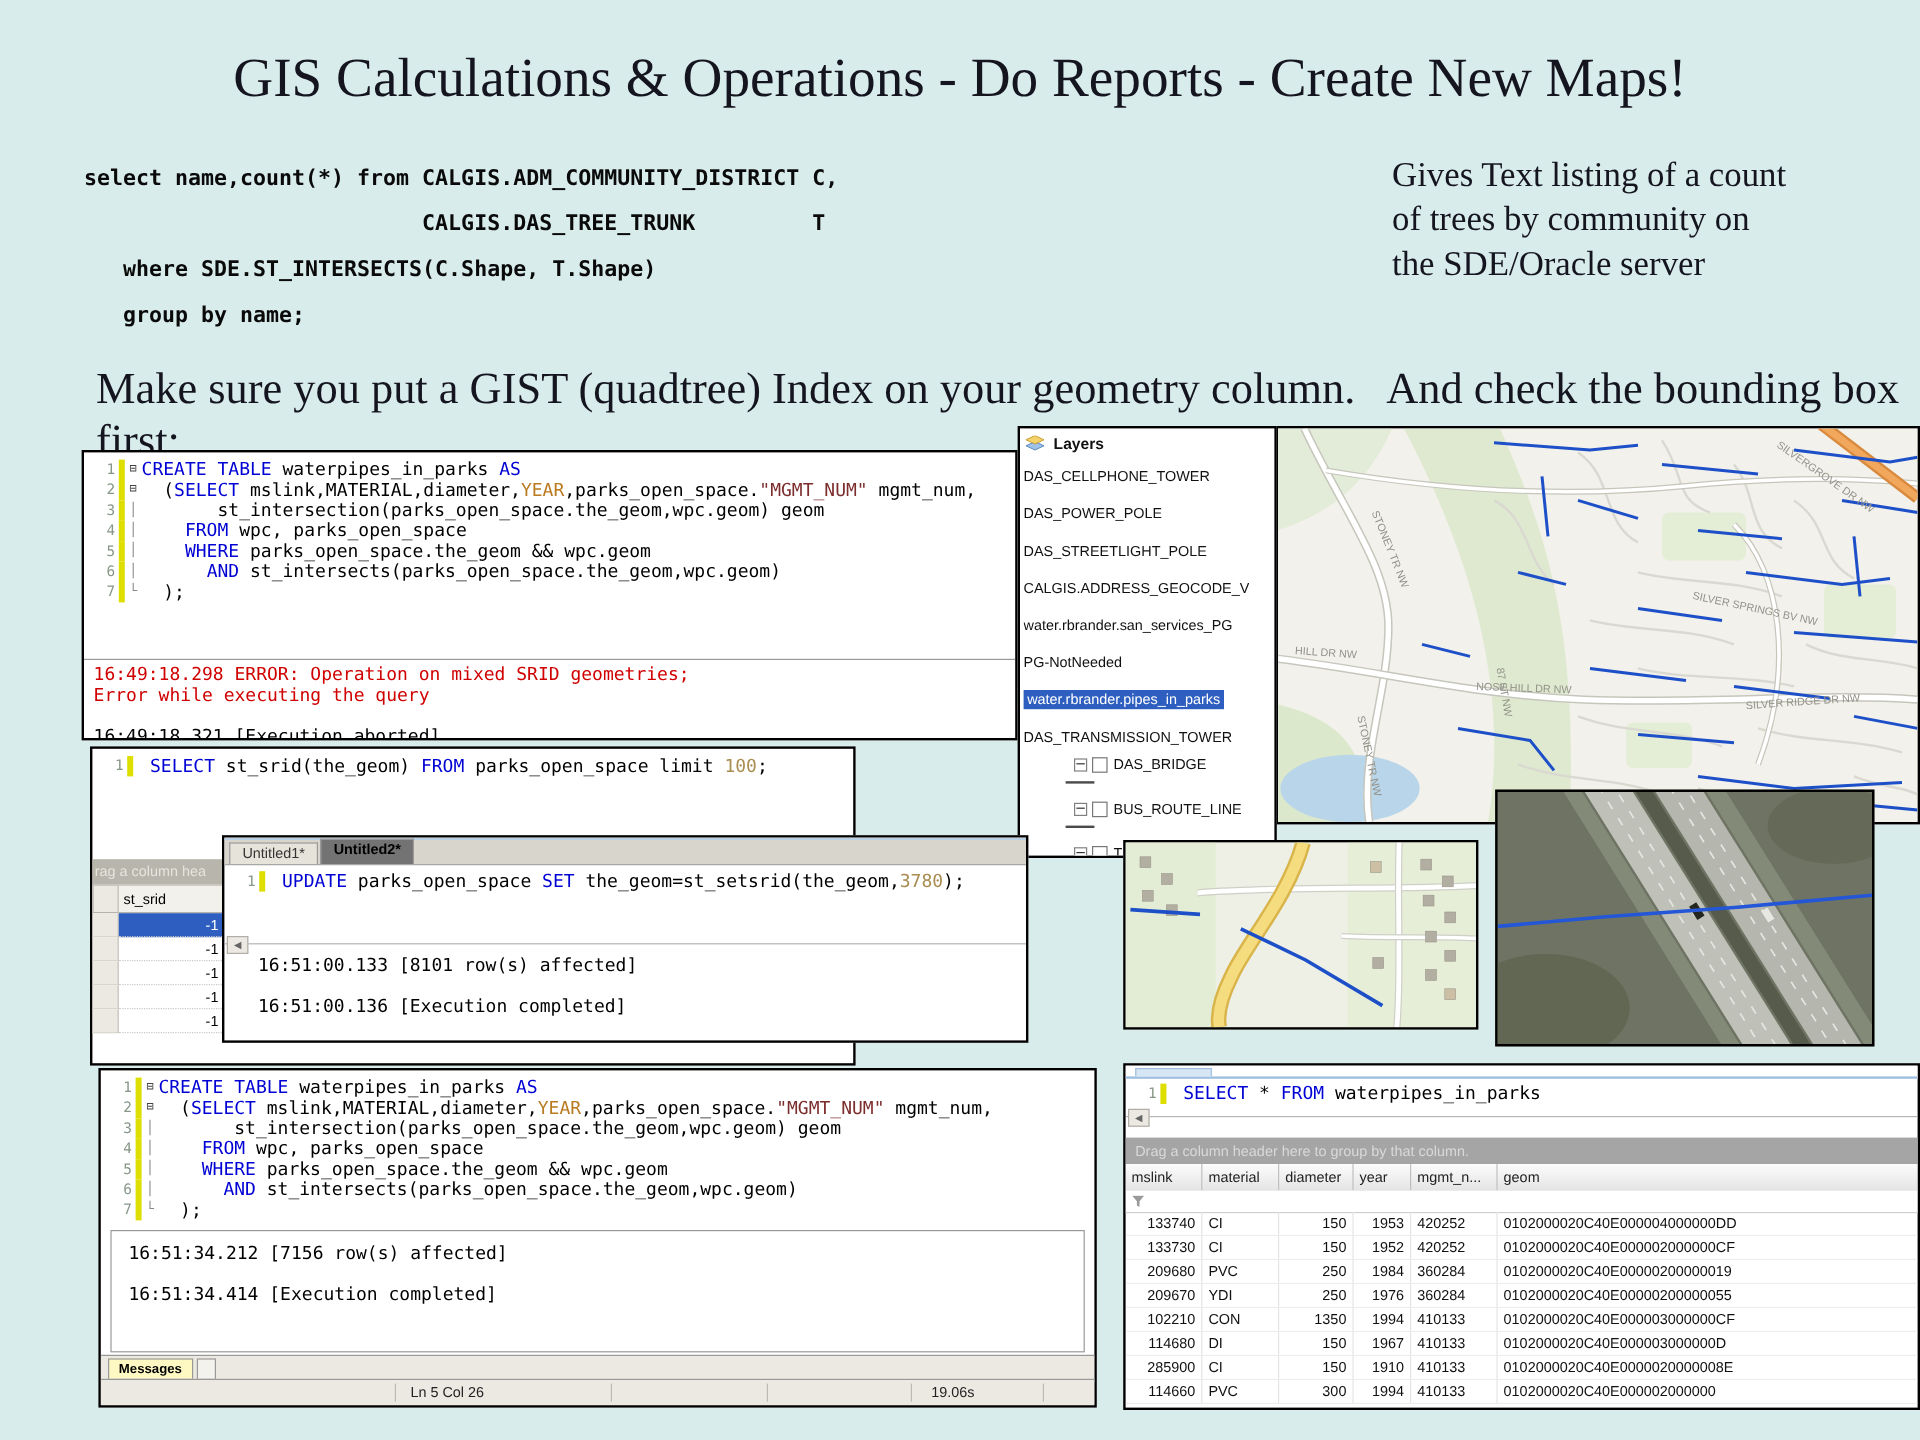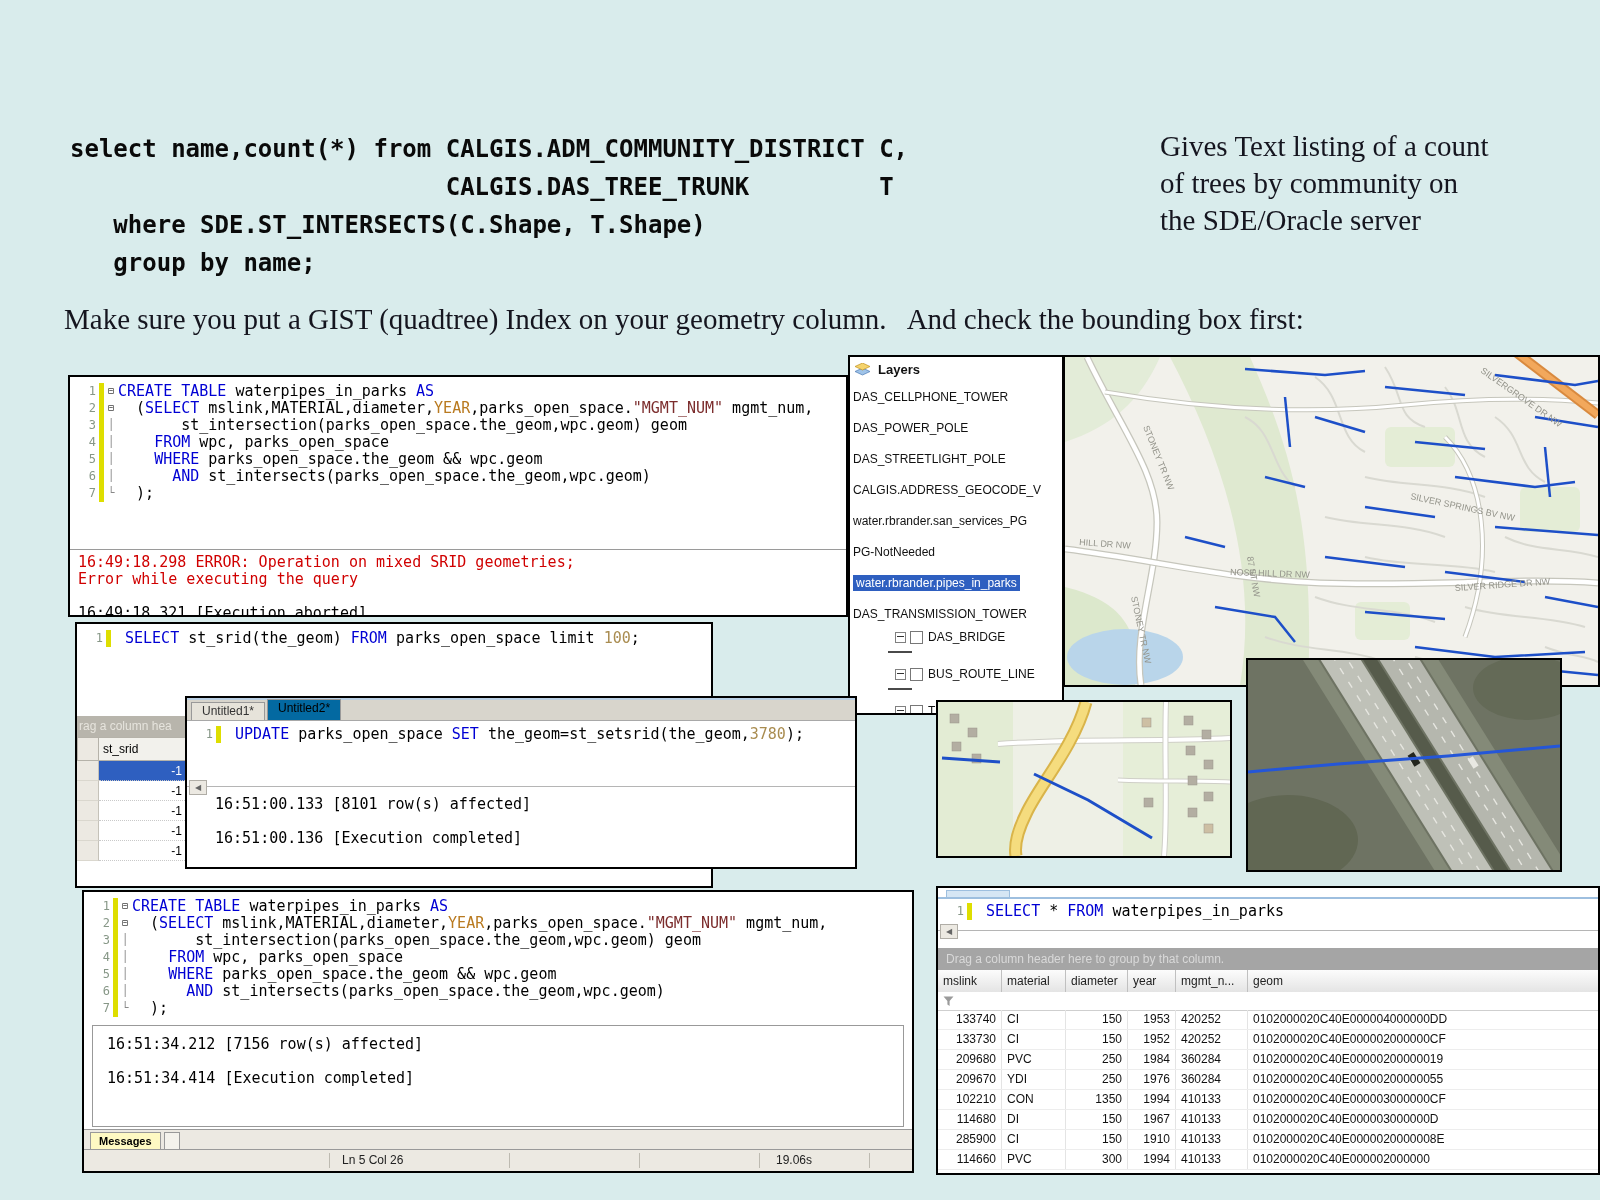--- a/index.html
+++ b/index.html
@@ -3,25 +3,25 @@
 <meta charset="utf-8">
 <style>
   html,body{margin:0;padding:0;background:#d9ecec;}
   .slide{position:relative;width:1600px;height:1200px;background:#d9ecec;overflow:hidden;
          font-family:"Liberation Sans",sans-serif;}
 
   
   .title{position:absolute;left:0;right:0;top:38px;text-align:center;
          font-family:"Liberation Serif",serif;font-size:46px;color:#15151f;}
   .intro-sql{position:absolute;left:70px;top:130px;white-space:pre;
-         font-family:"DejaVu Sans Mono",monospace;font-weight:700;font-size:24px;line-height:38px;color:#0a0a0a;}
+         font-family:"DejaVu Sans Mono",monospace;font-weight:700;font-size:18px;line-height:38px;color:#0a0a0a;}
   .side-note{position:absolute;left:1160px;top:128px;width:330px;
          font-family:"Liberation Serif",serif;font-size:29px;line-height:37px;color:#15151f;}
-  .tip{position:absolute;left:64px;top:303px;white-space:pre-wrap;
-         font-family:"Liberation Serif",serif;font-size:29px;color:#15151f;}
+  .tip{position:absolute;left:80px;top:303px;white-space:pre-wrap;
+         font-family:"Liberation Serif",serif;font-size:37px;color:#15151f;}
 
   
   .window{position:absolute;background:#fff;border:2px solid #000;box-sizing:border-box;overflow:hidden;}
 
   
   .code-area{padding-top:6px;}
   .cl{display:flex;height:17px;font:15px/17px "DejaVu Sans Mono",monospace;white-space:pre;}
   .ln{width:26px;flex:none;text-align:right;color:#879787;font-size:12px;line-height:17px;padding-right:3px;}
   .chg{width:5px;flex:none;background:#dede00;}
   .fold{width:14px;flex:none;color:#888;font-size:11px;line-height:16px;text-align:center;
@@ -54,21 +54,21 @@
   .e2-rgut{width:22px;background:#ece9e2;border-right:1px solid #c5c2b9;border-bottom:1px solid #dad7ce;box-sizing:border-box;}
   .e2-val{width:90px;text-align:right;padding-right:6px;box-sizing:border-box;
           font:12px/20px "Liberation Sans",sans-serif;border-bottom:1px dotted #c9c9c9;border-right:1px dotted #c9c9c9;}
   .e2-row.sel .e2-val{background:#2e5fc0;color:#fff;}
 
   
   .tabstrip{height:22px;background:#d8d5cc;display:flex;align-items:flex-end;padding-left:4px;
             border-bottom:1px solid #a8a8a8;box-shadow:inset 0 2px 0 #b9cfe4;}
   .tab{height:17px;padding:0 10px;font:12px/17px "Liberation Sans",sans-serif;background:#e6e3da;
        border:1px solid #999;border-bottom:none;margin-right:2px;color:#333;}
-  .tab.active{background:#0369a1;height:20px;color:#000;}
+  .tab.active{background:#737373;height:20px;color:#000;font-weight:bold;}
 
   
   .results-panel{position:absolute;left:8px;right:8px;top:133px;height:100px;border:1px solid #999;}
   .msgtab-strip{position:absolute;left:0;right:0;top:237px;height:22px;background:#ece9e2;border-top:1px solid #999;
                 display:flex;align-items:center;padding-left:6px;gap:3px;}
   .msgtab{background:#fef9c3;border:1px solid #999;font:bold 11px/16px "Liberation Sans",sans-serif;padding:0 8px;height:16px;}
   .msgtab-stub{width:14px;height:16px;border:1px solid #999;background:#f4f2ec;}
   .statusbar{position:absolute;left:0;right:0;bottom:0;height:21px;background:#ece9e2;border-top:1px solid #999;
              font:12px/21px "Liberation Sans",sans-serif;color:#222;}
   .statusbar .sep{position:absolute;top:3px;bottom:3px;border-left:1px solid #bdbab1;}
@@ -111,20 +111,21 @@
         padding:0 5px;box-sizing:border-box;white-space:nowrap;overflow:hidden;flex:none;}
   .ar{text-align:right;}
   .w0{width:64px}.w1{width:64px}.w2{width:62px}.w3{width:48px}.w4{width:72px}
   .wlast{flex:1 !important;border-right:none;}
 </style>
 </head>
 <body>
 
 <div class="slide">
 
+  <div class="title">GIS Calculations &amp; Operations - Do Reports - Create New Maps!</div>
   <div class="intro-sql">select name,count(*) from CALGIS.ADM_COMMUNITY_DISTRICT C,
                           CALGIS.DAS_TREE_TRUNK         T
    where SDE.ST_INTERSECTS(C.Shape, T.Shape)
    group by name;</div>
   <div class="side-note">Gives Text listing of a count of trees by community on the SDE/Oracle server</div>
   <div class="tip">Make sure you put a GIST (quadtree) Index on your geometry column.   And check the bounding box first:</div>
 
   <div class="mapbox" style="left:1063px;top:355px;width:537px;height:332px;z-index:3;">
     <svg viewBox="0 0 533 328" preserveAspectRatio="none">
       <rect width="533" height="328" fill="#f2f1eb"></rect>

